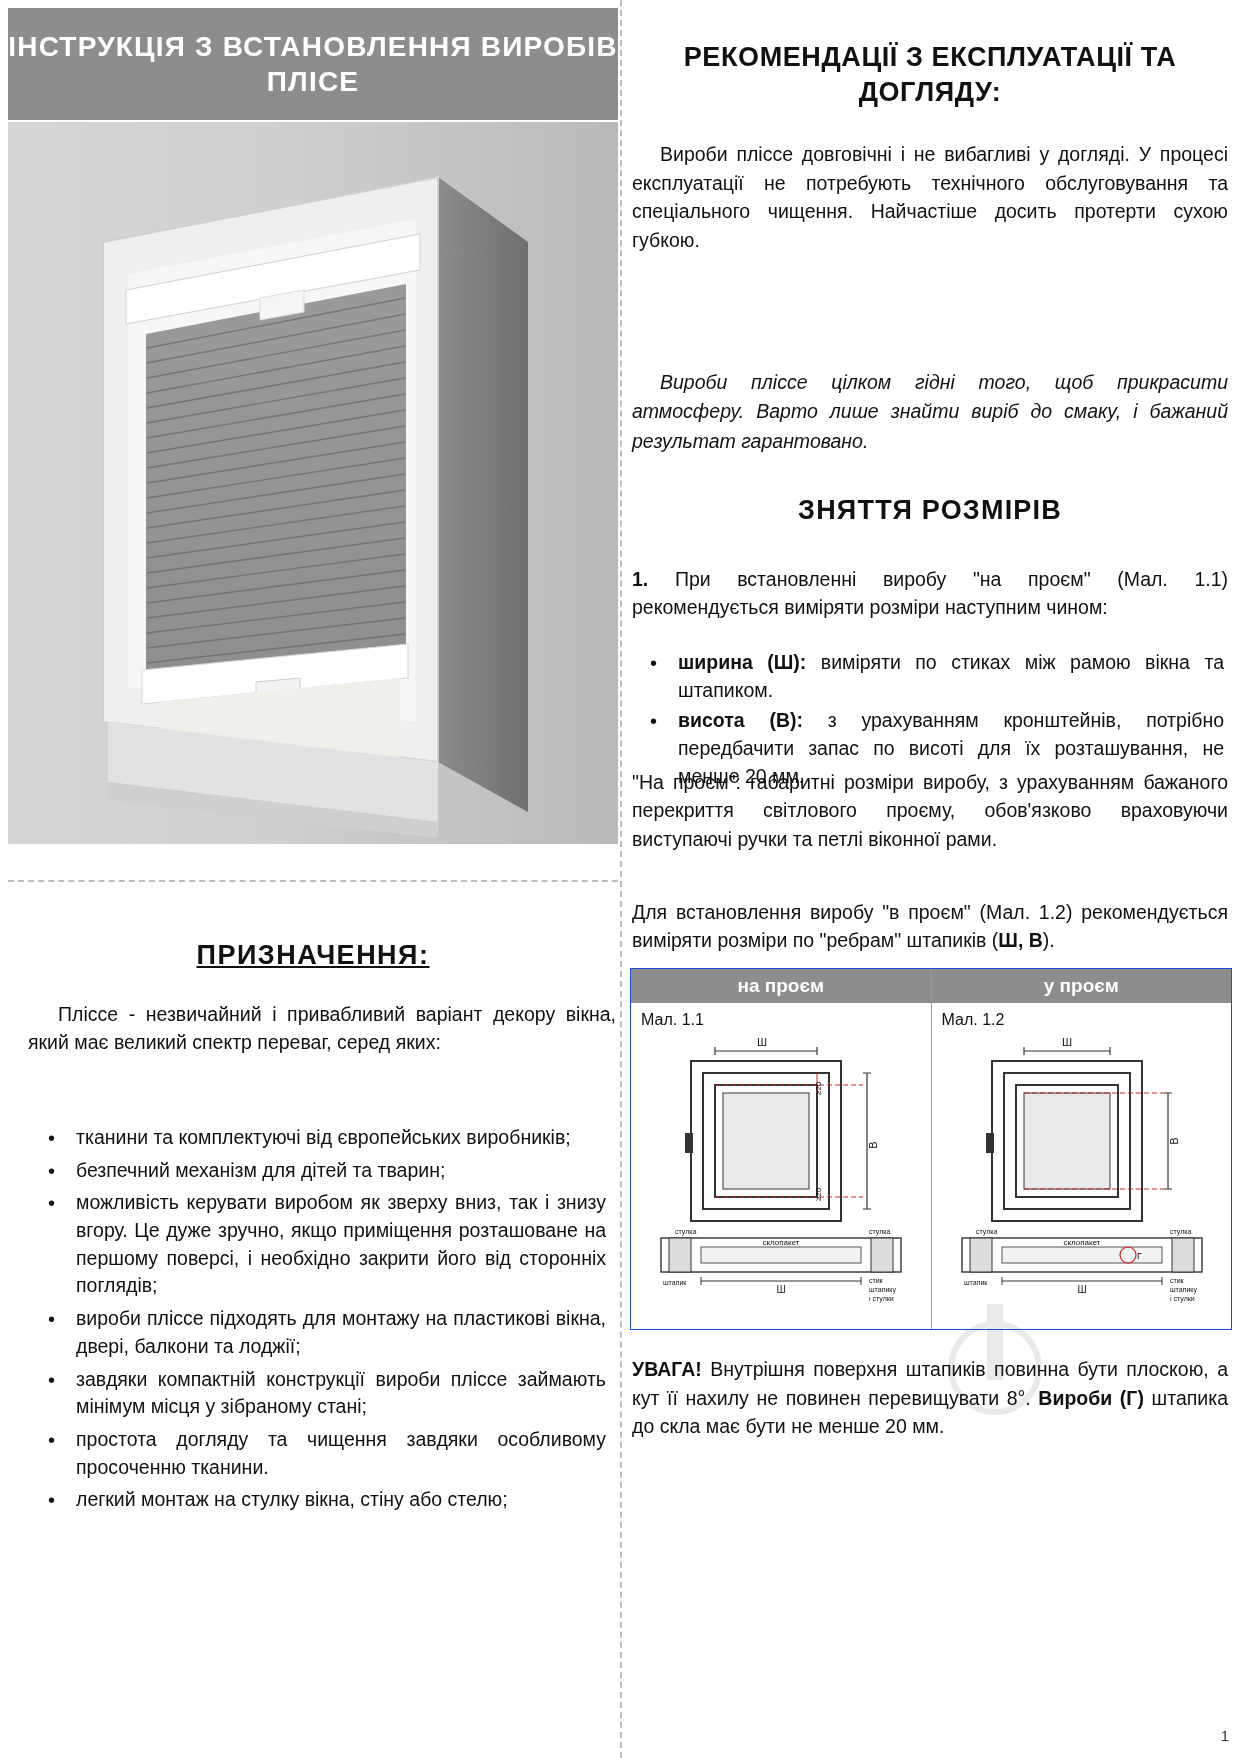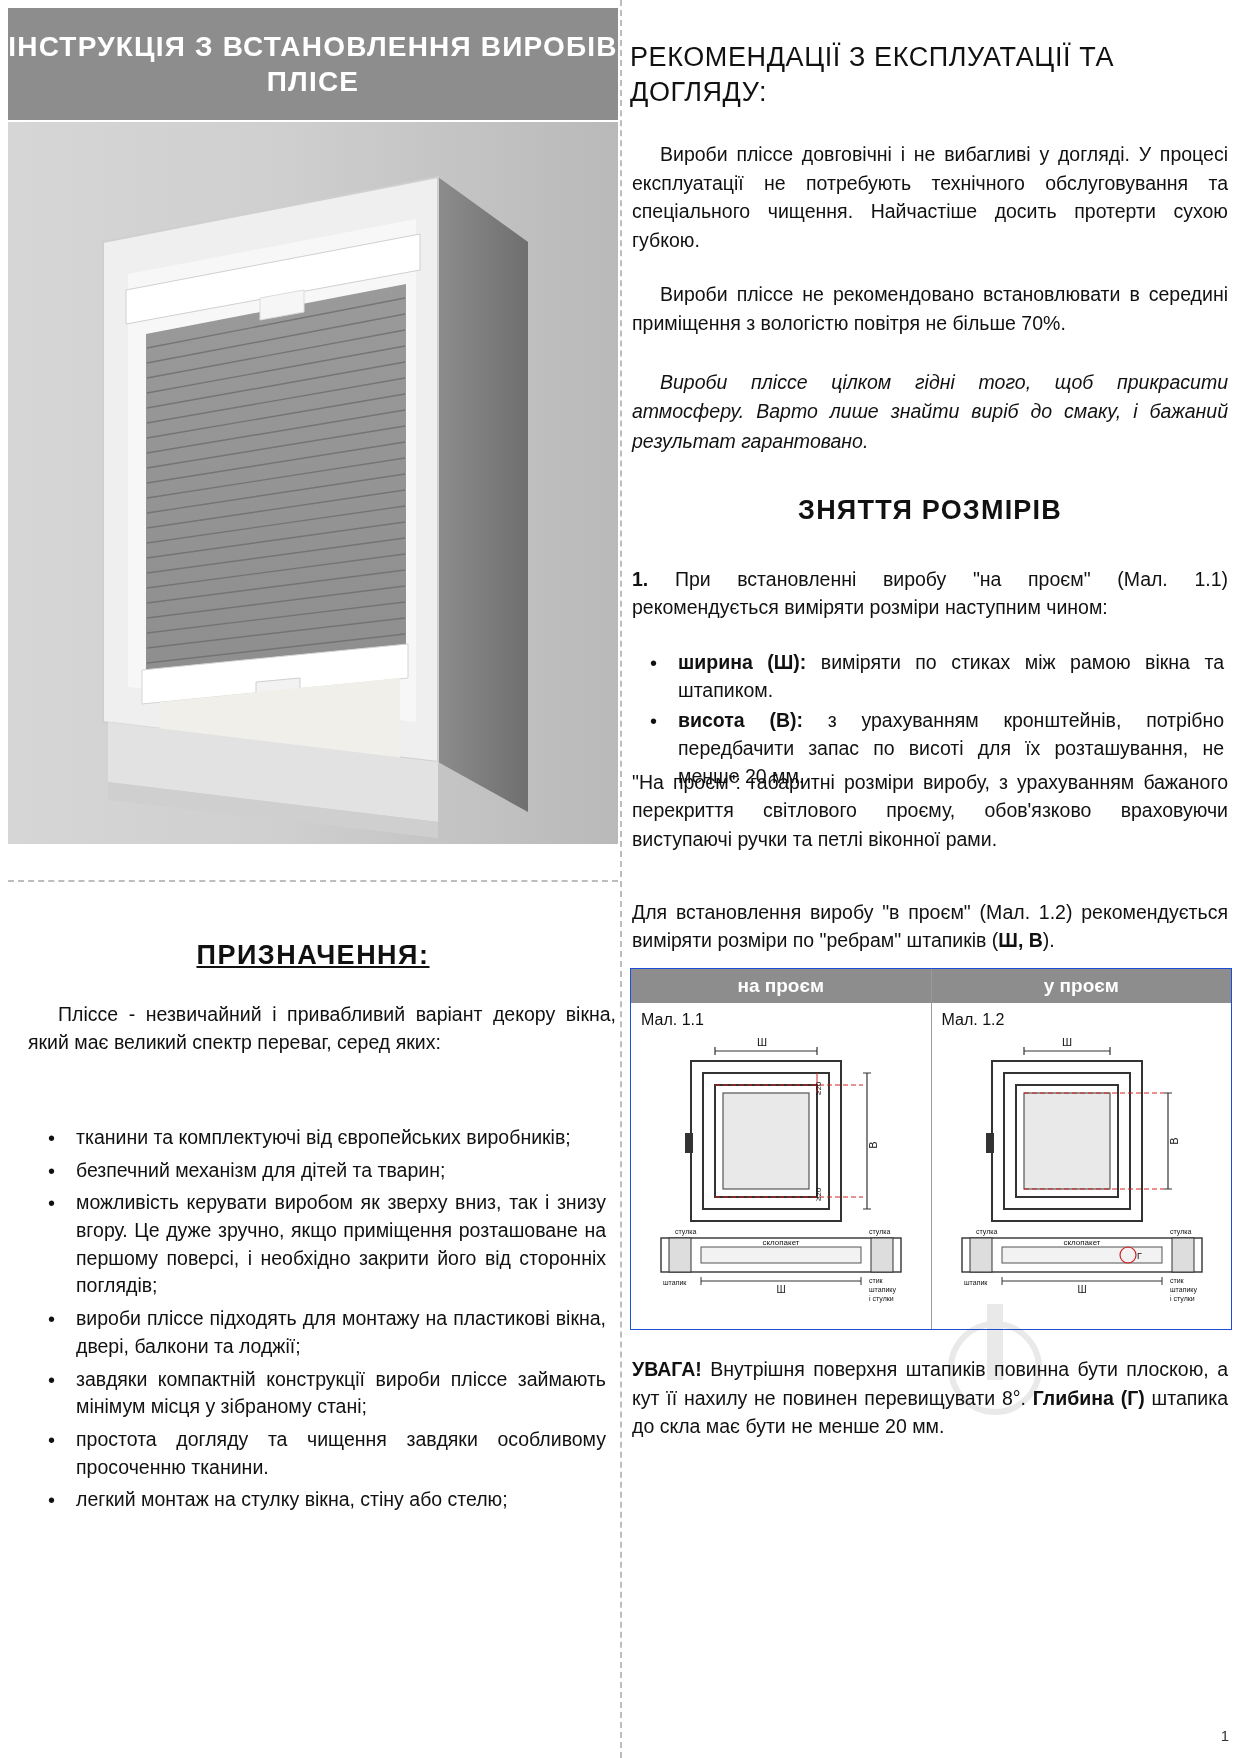--- a/index.html
+++ b/index.html
@@ -53,22 +53,22 @@
     border-left:2px dashed #bdbdbd;
   }
   .hdivider{
     position:absolute;left:8px;top:880px;width:610px;height:0;
     border-top:2px dashed #bdbdbd;
   }
 
   
   .right-col{position:absolute;left:630px;top:0;width:615px;height:1758px;}
   .right-title{
-    position:absolute;left:0px;top:40px;width:600px;
-    font-size:27px;font-weight:normal;letter-spacing:0.6px;line-height:1.3;
+    position:absolute;left:0px;top:40px;width:600px;text-align:center;
+    font-size:27px;font-weight:bold;letter-spacing:0.6px;line-height:1.3;
   }
   .p1{
     position:absolute;left:2px;top:140px;width:596px;
     font-size:19.5px;line-height:1.47;text-align:justify;
   }
   .p2{
     position:absolute;left:2px;top:280px;width:596px;
     font-size:19.5px;line-height:1.47;text-align:justify;
   }
   .p3{
@@ -233,23 +233,20 @@
   <div class="vdivider"></div>
 
   <div class="right-col">
 
     <div class="right-title">РЕКОМЕНДАЦІЇ З ЕКСПЛУАТАЦІЇ ТА ДОГЛЯДУ:</div>
 
     <div class="p1">
       <span class="indent" style="display:inline-block;width:28px;"></span><span>Вироби пліссе довговічні і не вибагливі у догляді. У процесі експлуатації не потребують технічного обслуговування та спеціального чищення. Найчастіше досить протерти сухою губкою.</span>
     </div>
 
-    <div class="p2">
-      <span class="indent" style="display:inline-block;width:28px;"></span><span>Вироби пліссе не рекомендовано встановлювати в середині приміщення з вологістю повітря не більше 70%.</span>
-    </div>
 
     <div class="p3">
       <span class="indent" style="display:inline-block;width:28px;"></span><span>Вироби пліссе цілком гідні того, щоб прикрасити атмосферу. Варто лише знайти виріб до смаку, і бажаний результат гарантовано.</span>
     </div>
 
     <div class="sizes-title">ЗНЯТТЯ РОЗМІРІВ</div>
 
     <div class="sizes-p1">
       <b>1.</b>
       <span>При встановленні виробу "на проєм" (Мал. 1.1) рекомендується виміряти розміри наступним чином:</span>
@@ -352,21 +349,21 @@
             <text x="150" y="260" font-size="10" text-anchor="middle" fill="#111" font-family="Liberation Sans, sans-serif">Ш</text>
             <text x="238" y="250" font-size="7" fill="#111" font-family="Liberation Sans, sans-serif">стик</text>
             <text x="238" y="259" font-size="7" fill="#111" font-family="Liberation Sans, sans-serif">штапику</text>
             <text x="238" y="268" font-size="7" fill="#111" font-family="Liberation Sans, sans-serif">і стулки</text>
           </svg>
         </div>
       </div>
     </div>
 
     <div class="warn">
-      <b>УВАГА!</b><span> Внутрішня поверхня штапиків повинна бути плоскою, а кут її нахилу не повинен перевищувати 8°. </span><b>Глибина (Г)</b><span> штапика до скла має бути не менше 20 мм.</span>
+      <b>УВАГА!</b><span> Внутрішня поверхня штапиків повинна бути плоскою, а кут її нахилу не повинен перевищувати 8°. </span><b>Вироби (Г)</b><span> штапика до скла має бути не менше 20 мм.</span>
     </div>
 
     <svg class="watermark" style="left:300px;top:1290px;" width="130" height="130" viewBox="0 0 130 130">
       <circle cx="65" cy="78" r="44" fill="none" stroke="#333" stroke-width="6"></circle>
       <rect x="57" y="14" width="16" height="76" fill="#333"></rect>
     </svg>
 
     <div class="pagenum">1</div>
   </div>
 

